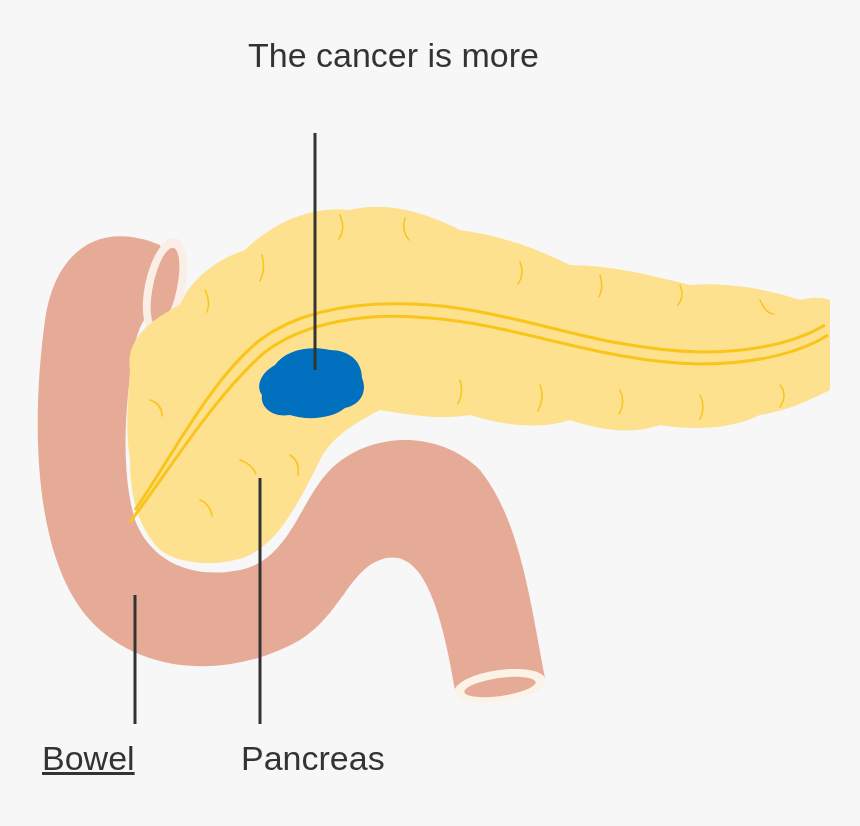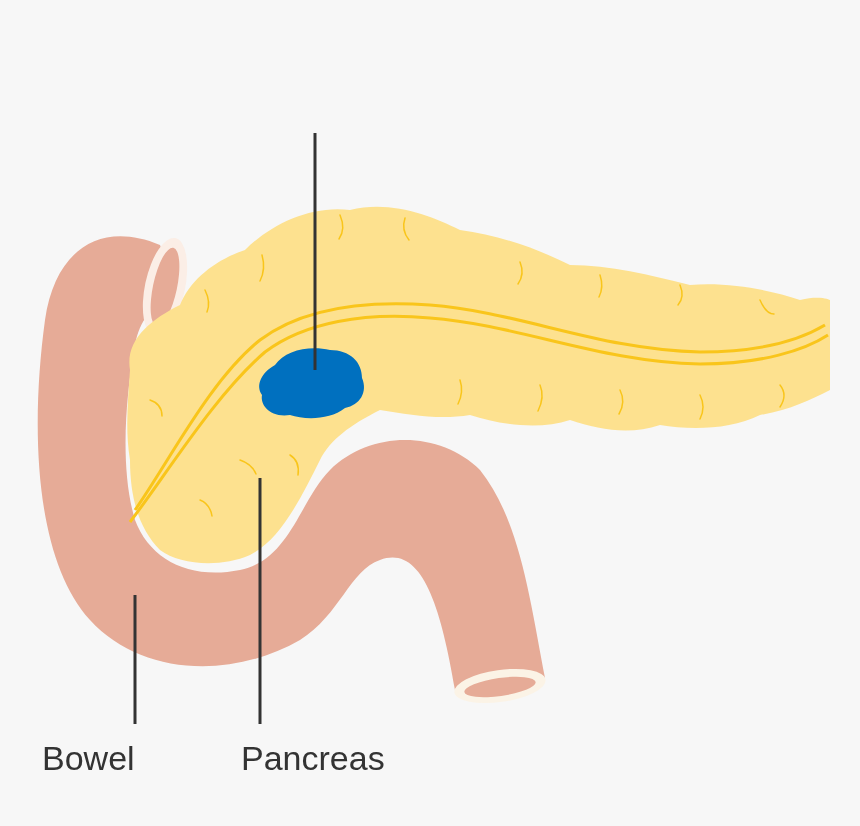--- a/index.html
+++ b/index.html
@@ -52,15 +52,16 @@
   </g>
 
   <path d="M275,365 C285,350 310,345 330,350 C350,350 362,362 362,378 C368,392 360,405 345,408 C330,420 305,420 290,415 C270,418 260,405 262,395 C255,385 262,372 275,365 Z" fill="#0070bf"></path>
 
   <line x1="315" y1="133" x2="315" y2="370" stroke="#333333" stroke-width="3"></line>
   <line x1="135" y1="595" x2="135" y2="724" stroke="#333333" stroke-width="3"></line>
   <line x1="260" y1="478" x2="260" y2="724" stroke="#333333" stroke-width="3"></line>
 </svg>
 
 <div class="label" style="left:248px; top:35px;">
+  <div>The cancer is more</div>
 </div>
-<div class="label" style="left:42px; top:738px;">Bowel</div>
+<div class="label" style="left:42px; top:738px;text-decoration:underline;">Bowel</div>
 <div class="label" style="left:241px; top:738px;">Pancreas</div>
 
 </body></html>

